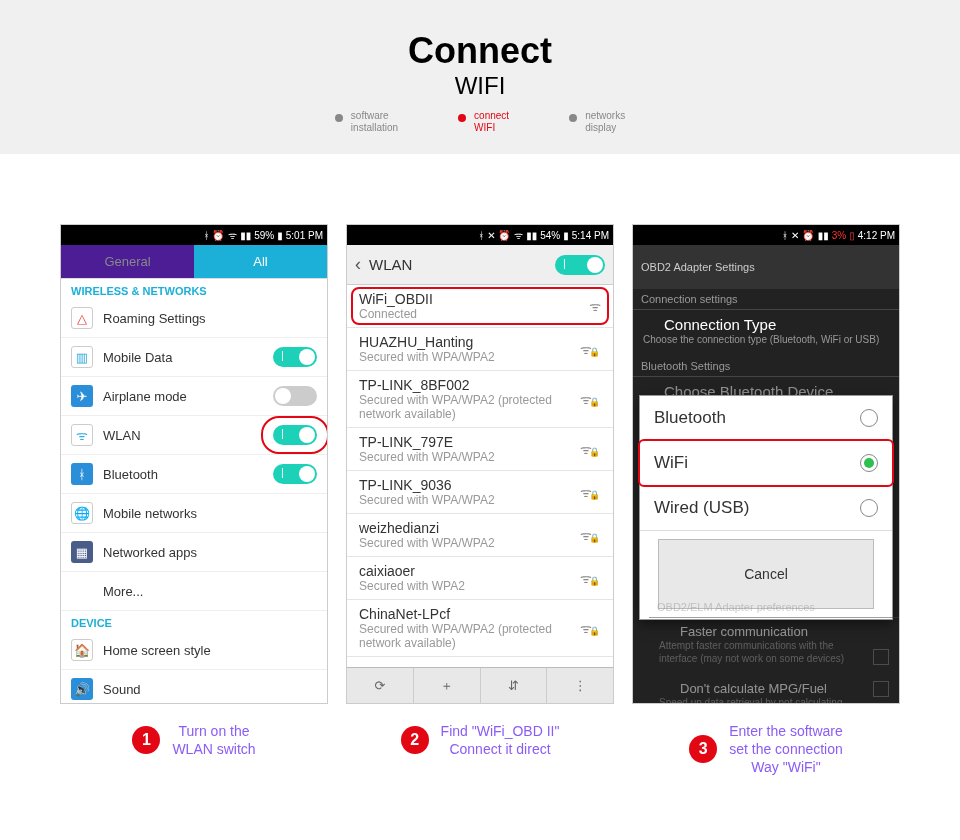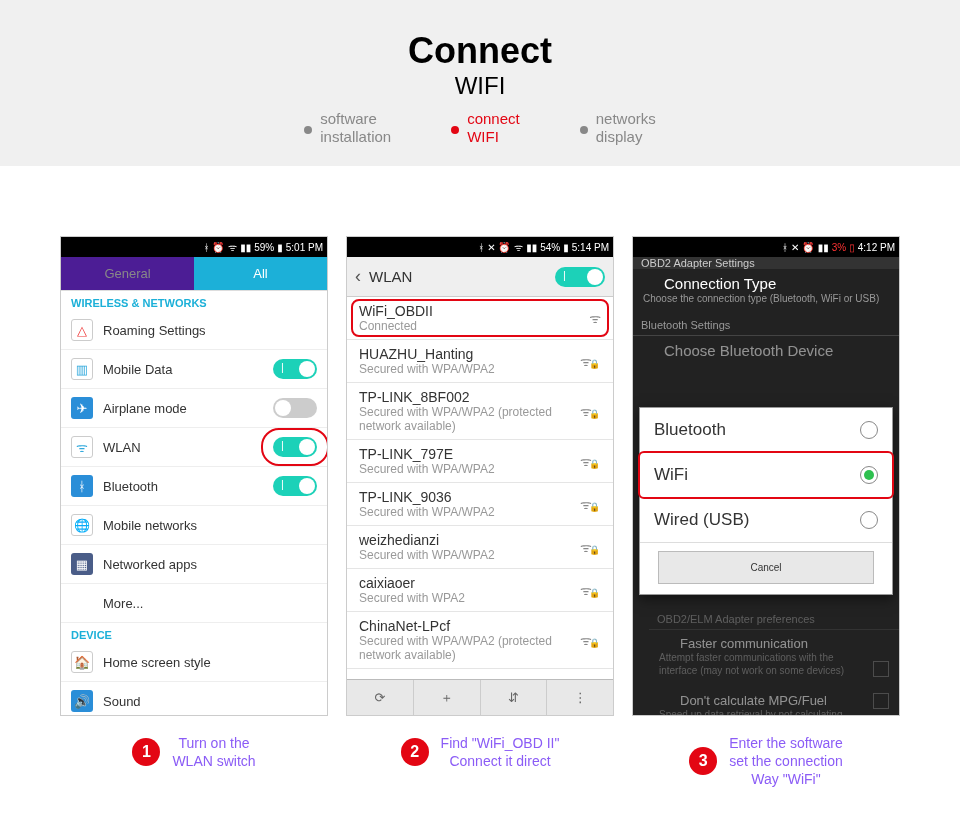--- a/index.html
+++ b/index.html
@@ -1,21 +1,21 @@
 <!DOCTYPE html>
 <html><head>
 <meta charset="utf-8">
 <style>
   * { box-sizing: border-box; margin: 0; padding: 0; }
   body { font-family: Arial, Helvetica, sans-serif; background: #fff; width: 960px; }
   .hero { background: #f0f0f0; padding: 30px 0 20px; text-align: center; }
   .hero h1 { font-size: 36px; font-weight: 700; color: #000; }
   .hero h2 { font-size: 24px; font-weight: 400; color: #000; }
   .crumbs { margin-top: 10px; display: flex; justify-content: center; gap: 60px; }
-  .crumb { display: flex; align-items: center; gap: 8px; font-size: 15px; color: #888; text-align: left; line-height: 1.2; }
+  .crumb { display: flex; align-items: flex-start; gap: 8px; font-size: 10px; color: #888; text-align: left; line-height: 1.2; }
   .crumb.active { color: #e30613; }
   .dot { width: 8px; height: 8px; border-radius: 50%; background: #888; display: inline-block; margin-top: 4px; }
   .crumb.active .dot { background: #e30613; }
   .phones { display: flex; justify-content: center; gap: 18px; padding: 70px 30px 20px; }
   .phone { width: 268px; }
   .screen { width: 268px; height: 480px; border: 1px solid #ccc; background: #fff; overflow: hidden; position: relative; font-size: 13px; }
   .statusbar { height: 20px; background: #000; color: #fff; font-size: 10px; display: flex; justify-content: flex-end; align-items: center; padding: 0 4px; gap: 3px; }
   .statusbar .sicon { font-size: 10px; }
   
   .tabs { display: flex; height: 34px; background: #4c1d95; }
@@ -40,30 +40,30 @@
   .netrow .ntext { flex:1; }
   .netname { font-size:14px; color:#333; }
   .netsub { font-size:12px; color:#999; }
   .wifiic { font-size:13px; color:#888; }
   .lockic { font-size:9px; color:#888; margin-left:-2px; margin-top:6px; }
   .s2foot { position:absolute; bottom:0; left:0; right:0; height:36px; background:#e8e8e8; display:flex; border-top:1px solid #bbb; }
   .s2foot > div { flex:1; display:flex; align-items:center; justify-content:center; color:#666; border-right:1px solid #ccc; }
   .s2foot > div:last-child { border-right:none; }
   
   .s3 { background:#222; color:#fff; height:460px; position:relative; font-size:12px; }
-  .s3titlebar { background:#333; padding:0 8px; font-size:11px; color:#ccc; }
+  .s3titlebar { background:#333; padding:16px 8px; font-size:11px; color:#ccc; }
   .s3sub { padding:4px 8px; font-size:11px; color:#999; border-bottom:1px solid #444; }
   .s3block { padding:6px 10px 10px; }
   .s3h { font-size:15px; color:#fff;margin-left:21px; }
   .s3p { font-size:10px; color:#999; line-height:1.3; }
   .dialog { position:absolute; left:6px; right:6px; top:150px; background:#fff; color:#333; border:1px solid #999; box-shadow:0 4px 12px rgba(0,0,0,.5); }
   .dopt { display:flex; align-items:center; justify-content:space-between; padding:12px 14px; border-bottom:1px solid #ddd; font-size:17px; }
   .radio { width:18px; height:18px; border:1px solid #888; border-radius:50%; display:flex; align-items:center; justify-content:center; }
   .radio.sel::after { content:""; width:10px; height:10px; background:#2ec04f; border-radius:50%; }
-  .dbtn { text-align:center; padding:10px; background:#e8e8e8; font-size:10px; color:#333; margin:8px 18px 10px; border:1px solid #bbb; }
+  .dbtn { text-align:center; padding:26px; background:#e8e8e8; font-size:14px; color:#333; margin:8px 18px 10px; border:1px solid #bbb; }
   .dim { opacity:.5; }
   .chk { width:16px; height:16px; border:1px solid #777; }
   
   .caption { display:flex; align-items:center; justify-content:center; gap:12px; padding:18px 0 30px; }
   .numcirc { width:28px; height:28px; border-radius:50%; background:#e30613; color:#fff; font-weight:700; display:flex; align-items:center; justify-content:center; font-size:16px; }
   .captxt { font-size:14px; color:#8b5cf6; text-align:center; line-height:1.3; white-space:pre-line; }
 </style>
 </head>
 <body>
 
@@ -289,20 +289,21 @@
         <span class="sicon">ᚼ</span>
         <span class="sicon">✕</span>
         <span class="sicon">⏰</span>
         <span class="sicon">▮▮</span>
         <span style="color:#f33">3%</span>
         <span class="sicon" style="color:#f33">▯</span>
         <span>4:12 PM</span>
       </div>
       <div class="s3">
         <div class="s3titlebar">OBD2 Adapter Settings</div>
+        <div class="s3sub">Connection settings</div>
         <div class="s3block">
           <div class="s3h">Connection Type</div>
           <div class="s3p">Choose the connection type (Bluetooth, WiFi or USB)</div>
         </div>
         <div class="s3sub">Bluetooth Settings</div>
         <div class="s3block dim">
           <div class="s3h">Choose Bluetooth Device</div>
         </div>
         <div class="dialog">
           <div class="dopt">

